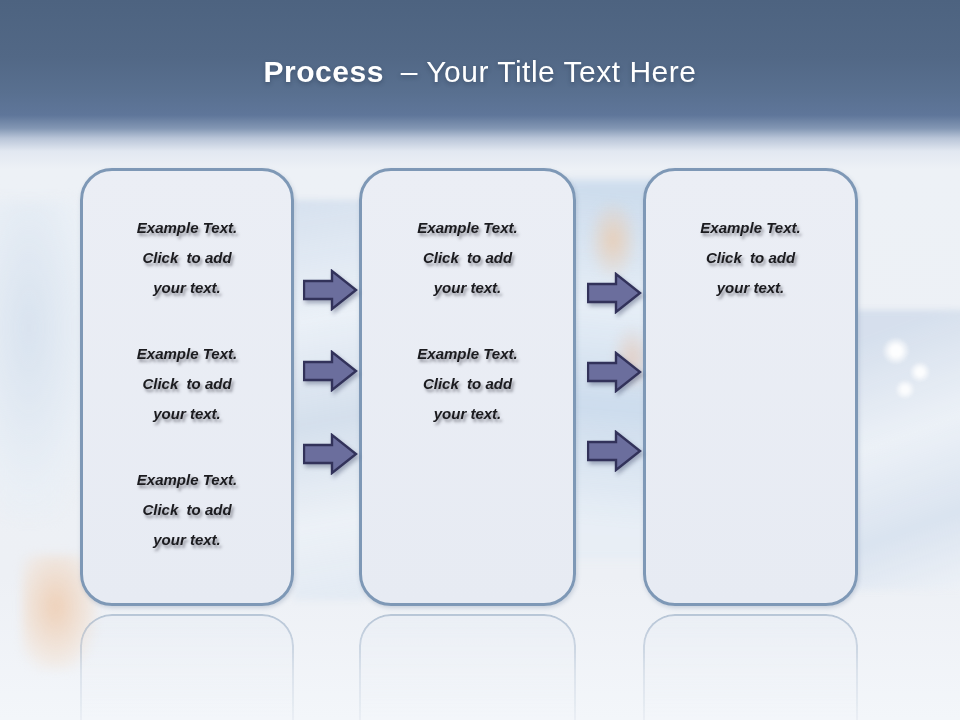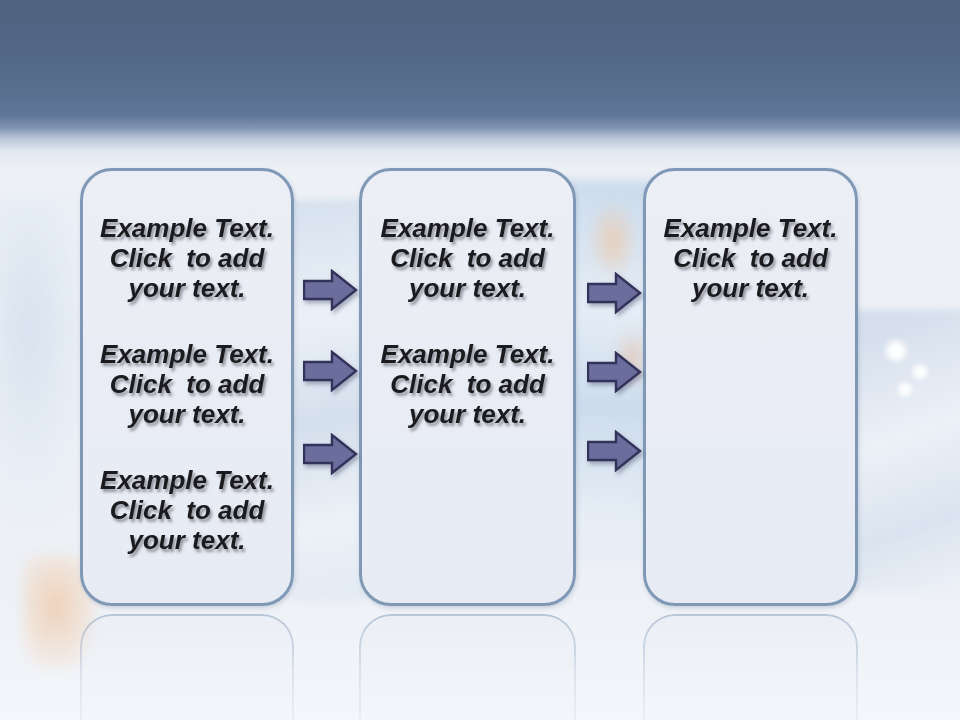--- a/index.html
+++ b/index.html
@@ -96,21 +96,21 @@
   }
   .pbox-1 { left: 80px;  width: 214px; }
   .pbox-2 { left: 359px; width: 217px; }
   .pbox-3 { left: 643px; width: 215px; }
 
   .para { margin-bottom: 36px; }
   .line {
     text-align: center;
     font-style: italic;
     font-weight: bold;
-    font-size: 26px;
+    font-size: 15px;
     line-height: 30px;
     color: #1b1b1f;
     text-shadow: 2px 3px 3px rgba(55,55,68,.5);
     white-space: pre;
   }
 
   
   .arrow {
     position: absolute;
     width: 55px; height: 42px;
@@ -148,20 +148,21 @@
     <div class="bg-blob blob-left-marble"></div>
     <div class="bg-blob blob-gap1-fabric"></div>
     <div class="bg-blob blob-gap2-towel"></div>
     <div class="bg-blob blob-skin-1"></div>
     <div class="bg-blob blob-skin-2"></div>
     <div class="bg-blob blob-right-panel"></div>
     <div class="bg-blob blob-right-speckle"></div>
     <div class="bg-blob blob-peach-bottom-left"></div>
   </div>
 
+  <div class="title"><span class="bold">Process</span><span class="rest">– Your Title Text Here</span></div>
 
   <div class="pbox pbox-1">
     <div class="para">
       <div class="line">Example Text.</div>
       <div class="line">Click  to add</div>
       <div class="line">your text.</div>
     </div>
     <div class="para">
       <div class="line">Example Text.</div>
       <div class="line">Click  to add</div>

